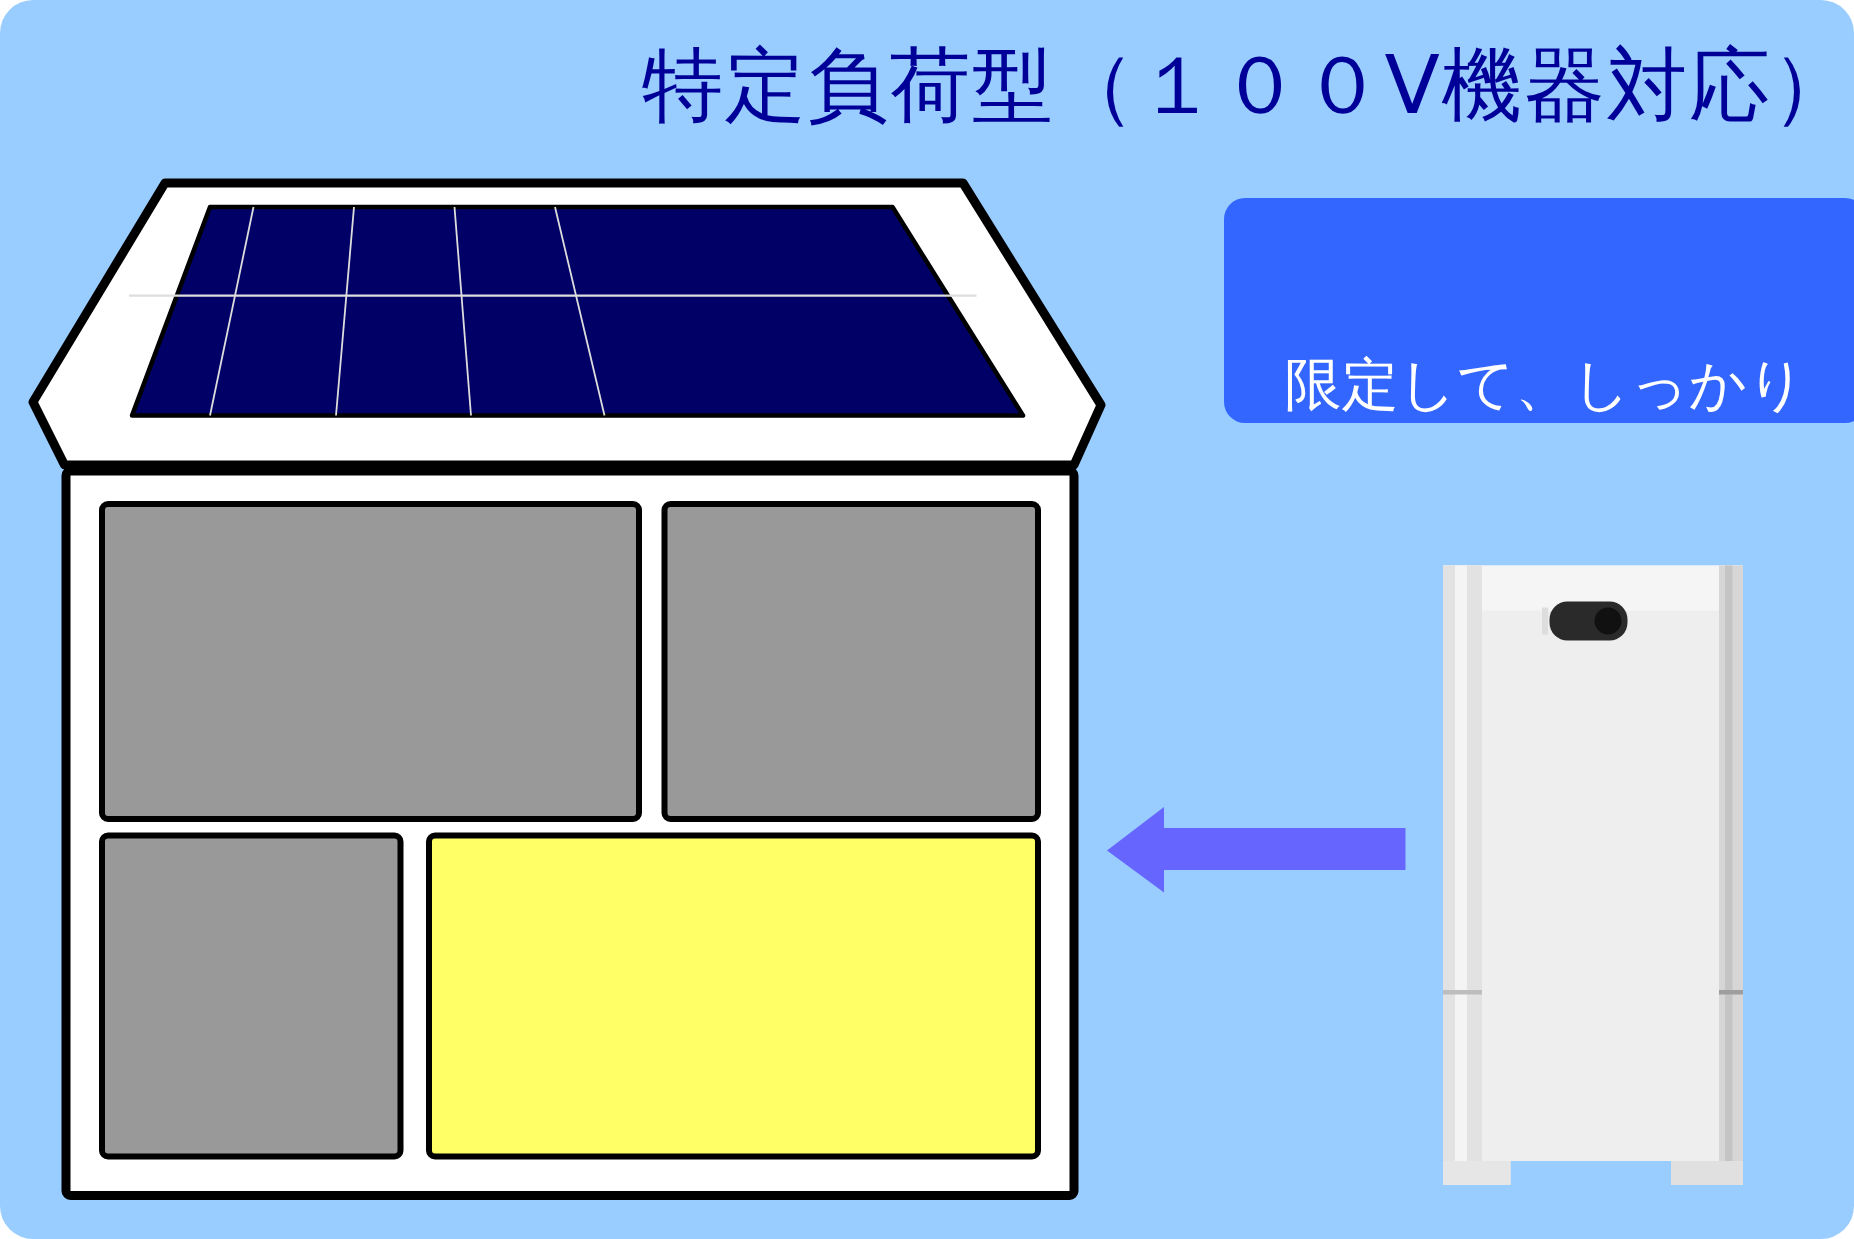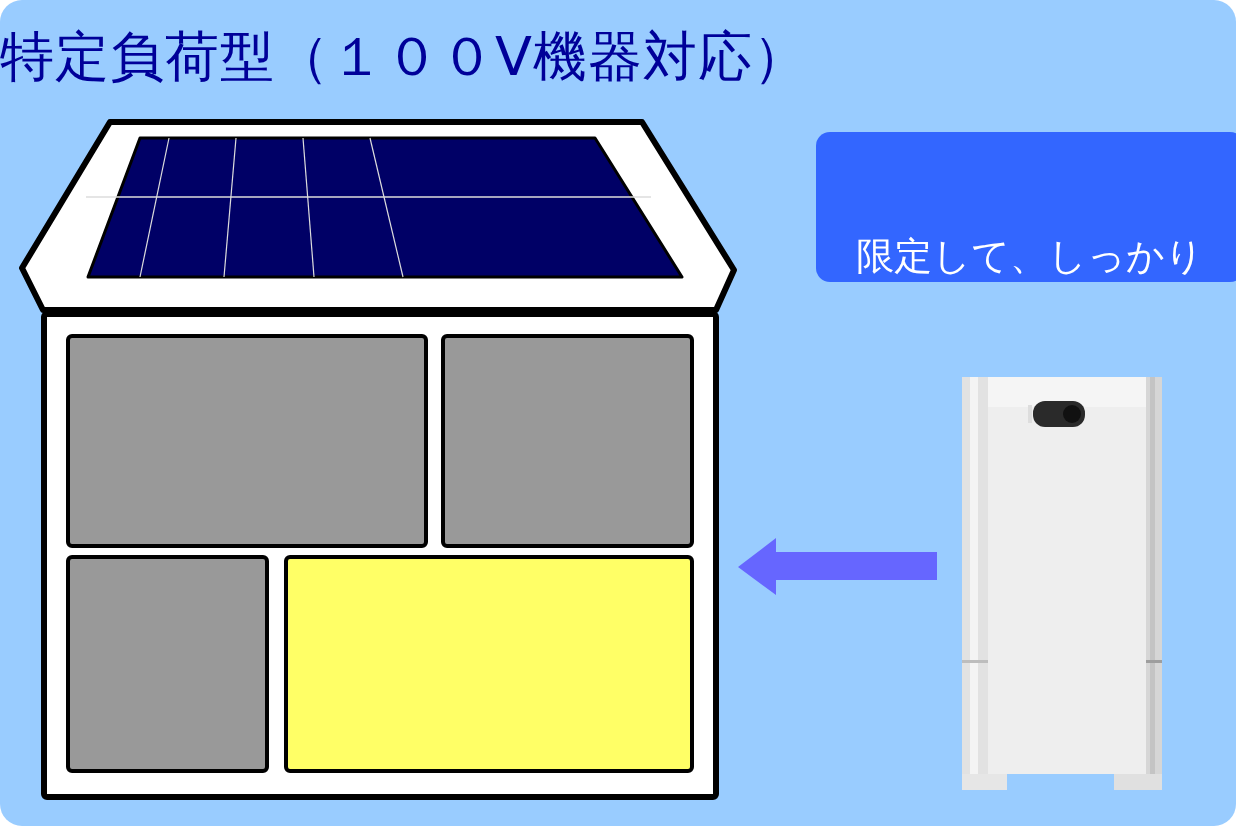--- a/index.html
+++ b/index.html
@@ -2,21 +2,21 @@
 <html><head>
 <meta charset="utf-8">
 <style>
   html, body { margin: 0; padding: 0; background: #ffffff; }
   body { width: 1236px; height: 826px; position: relative; overflow: hidden; }
   .canvas {
     position: absolute; left: 0; top: 0; width: 1236px; height: 826px;
     background: #99CCFF; border-radius: 22px; overflow: hidden;
   }
   .title {
-    position: absolute; left: 0; top: 22px; width: 1236px; text-align: left;
+    position: absolute; left: 0; top: 22px; width: 1236px; text-align: right;
     font-family: "DejaVu Sans", sans-serif; font-size: 54px; line-height: 70px;
     color: #000099; letter-spacing: 1px; white-space: nowrap;
   }
   .callout {
     position: absolute; left: 788px; top: 132px; width: 428px; height: 150px;
     background: #3366FF; border-radius: 14px;
     display: flex; flex-direction: row; align-items: flex-end; justify-content: center;
     font-family: "DejaVu Sans", sans-serif; font-size: 38px; line-height: 52px;
     color: #ffffff; text-align: center; margin-left: 28px;
   }

